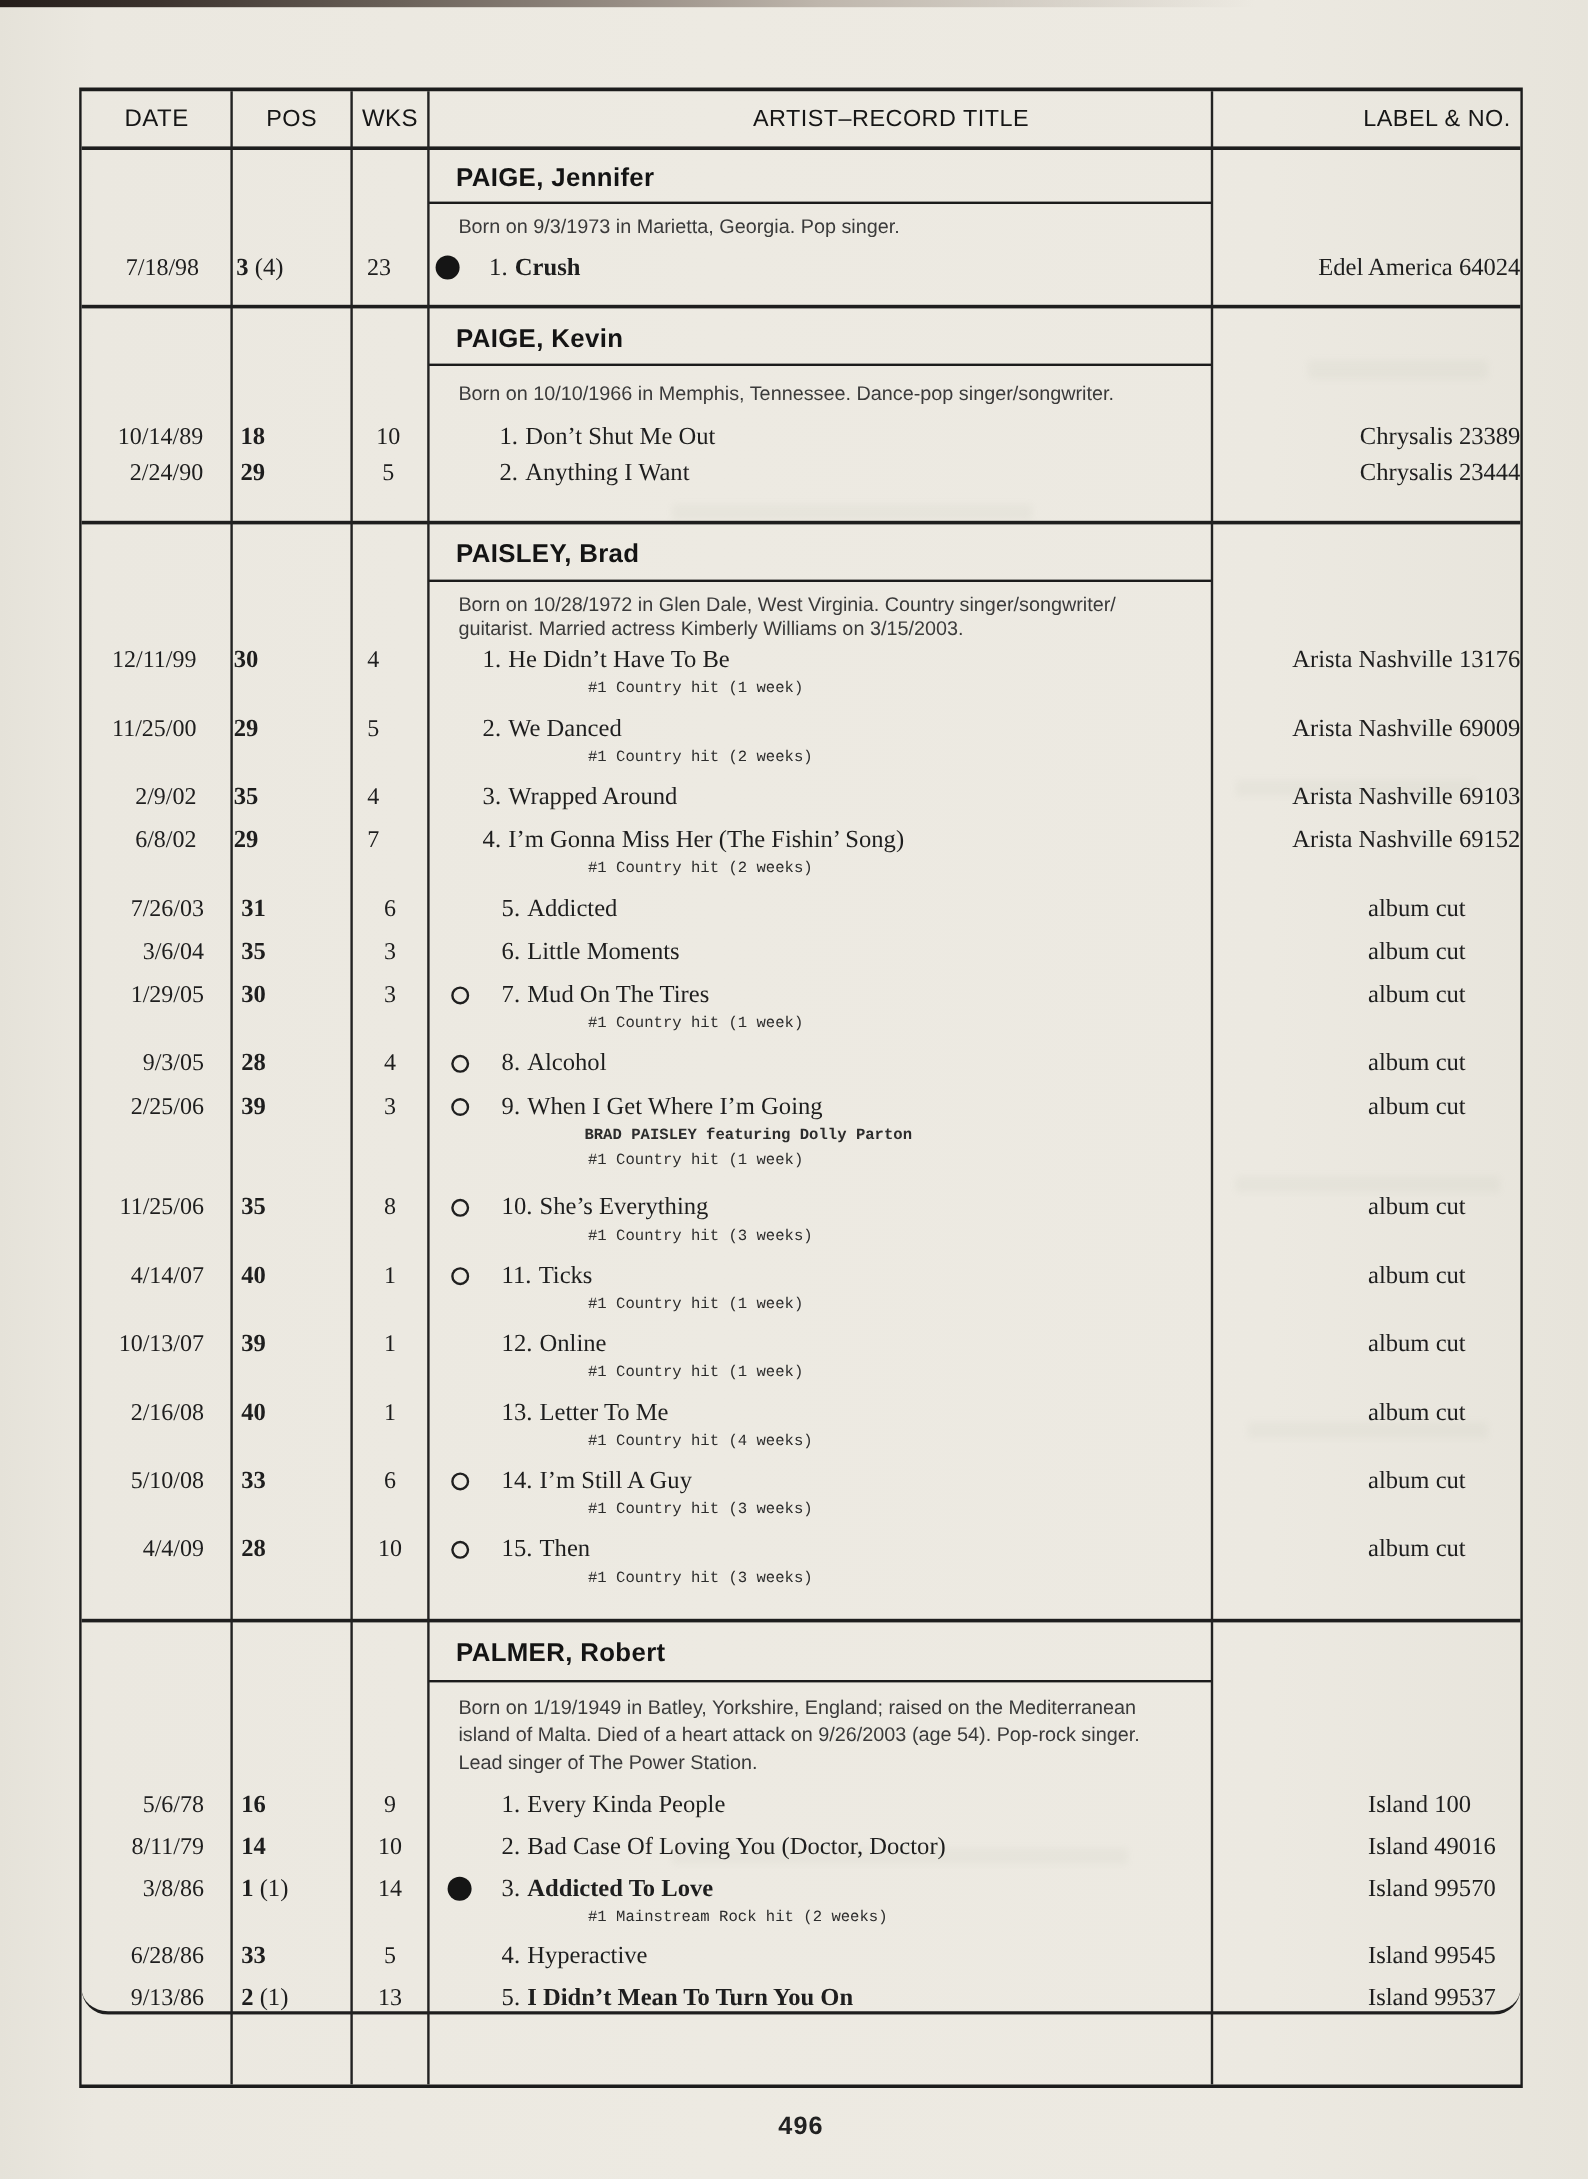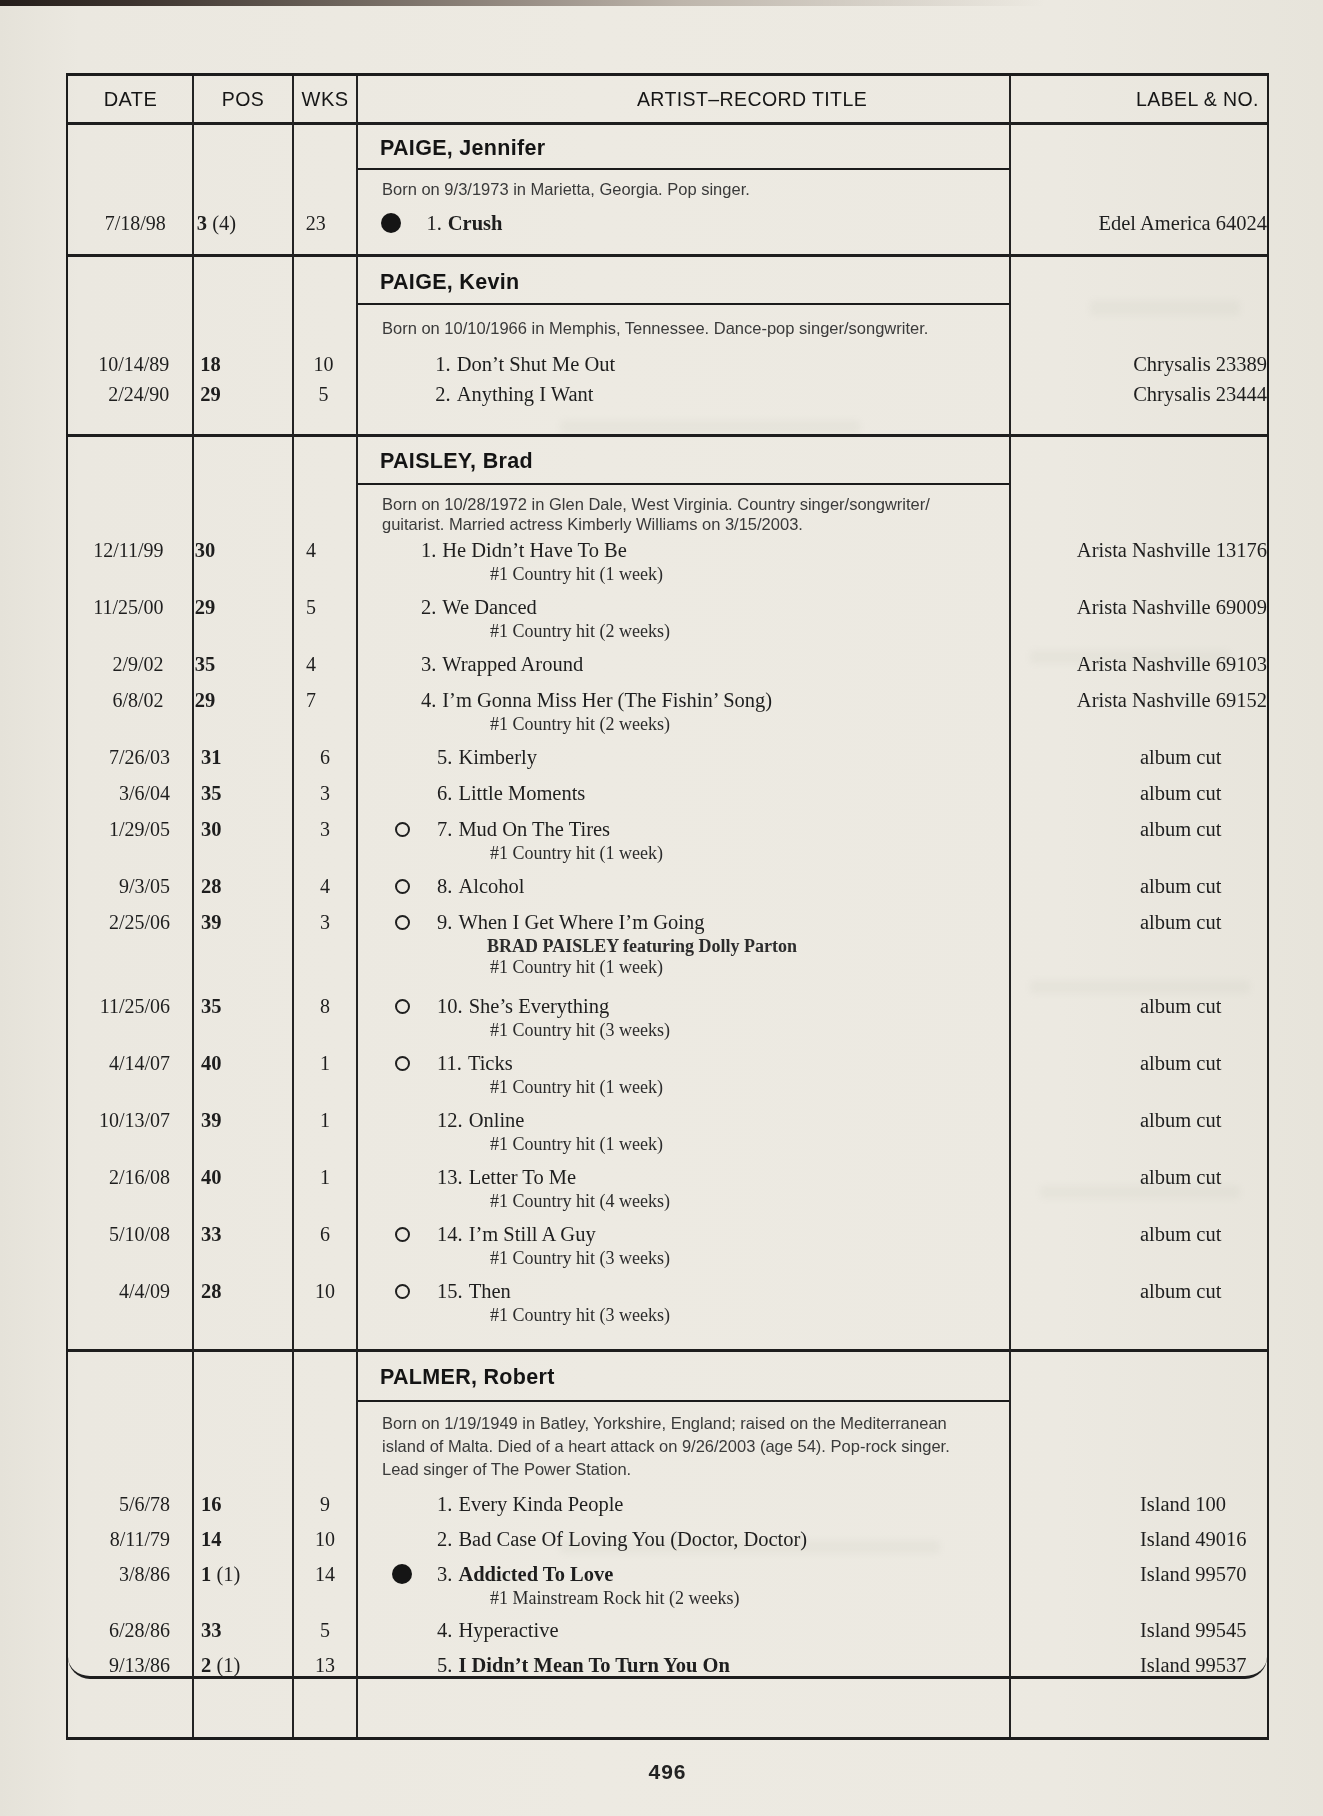--- a/index.html
+++ b/index.html
@@ -34,21 +34,21 @@
     display:flex; height:49px; border-bottom:3px solid #1e1e1e;
     align-items:center;
     font-family:"Liberation Sans", sans-serif; font-weight:normal;
     font-size:19.5px; letter-spacing:0.4px; color:#161616;
   }
   .thead > div { text-align:center; }
 
   .c-date  { width:125px; text-align:right; padding-right:23px; }
   .c-pos   { width:100px; text-align:left; padding-left:8px; }
   .c-wks   { width:64px;  text-align:center; }
-  .c-art   { width:771px;padding-left:19px; }
+  .c-art   { width:771px; }
   .c-label { flex:1; padding-left:12px; }
 
   section.artist-section { border-bottom:3px solid #1e1e1e; overflow:hidden; }
   .s0 { height:132px; } .s1 { height:180px; } .s2 { height:915px; }
   .s3 { height:auto; border-bottom:none; flex:1;border-radius:22px; }
 
   .artist-head {
     margin-left:289px; width:653px;
     border-bottom:2.5px solid #1b1b1b;
     padding-left:23px;
@@ -76,21 +76,21 @@
   .c-pos b { font-weight:bold; }
   .c-pos .extra { font-weight:normal; }
   .c-art { display:flex; align-items:baseline; }
   .sym { width:26px; margin-left:13px; display:flex; justify-content:center; align-self:center; }
   .dot-gold { width:20px; height:20px; border-radius:50%; background:#151515; }
   .ring { width:15px; height:15px; border-radius:50%; border:2.5px solid #1f1f1f; }
   .num { margin-left:22px; }
   .title { margin-left:6px; white-space:nowrap; }
   .title.bold { font-weight:bold; }
   .credit, .note {
-    font-family:Liberation Serif, serif; font-size:18px;
+    font-family:Liberation Mono, monospace; font-size:13px;
     height:16px; line-height:16px; color:#2c2c2c; white-space:nowrap;
   }
   .credit { margin-left:419px; margin-top:5px; font-weight:bold; }
   .note   { margin-left:422px; margin-top:5px; }
   .c-label { white-space:nowrap; }
 
   .pageno {
     position:absolute; top:1760px; left:66px; width:1203px;
     text-align:center;
     font-family:"Liberation Sans", sans-serif; font-weight:bold;
@@ -245,21 +245,21 @@
               <div class="note">#1 Country hit (2 weeks)</div>
             </div>
             <div class="entry" style="margin-top: 14px;">
               <div class="eline">
                 <div class="c-date">7/26/03</div>
                 <div class="c-pos"><b>31</b></div>
                 <div class="c-wks">6</div>
                 <div class="c-art">
                   <span class="sym"></span>
                   <span class="num">5.</span>
-                  <span class="title">Kimberly</span>
+                  <span class="title">Addicted</span>
                 </div>
                 <div class="c-label">album cut</div>
               </div>
             </div>
             <div class="entry" style="margin-top: 14px;">
               <div class="eline">
                 <div class="c-date">3/6/04</div>
                 <div class="c-pos"><b>35</b></div>
                 <div class="c-wks">3</div>
                 <div class="c-art">

